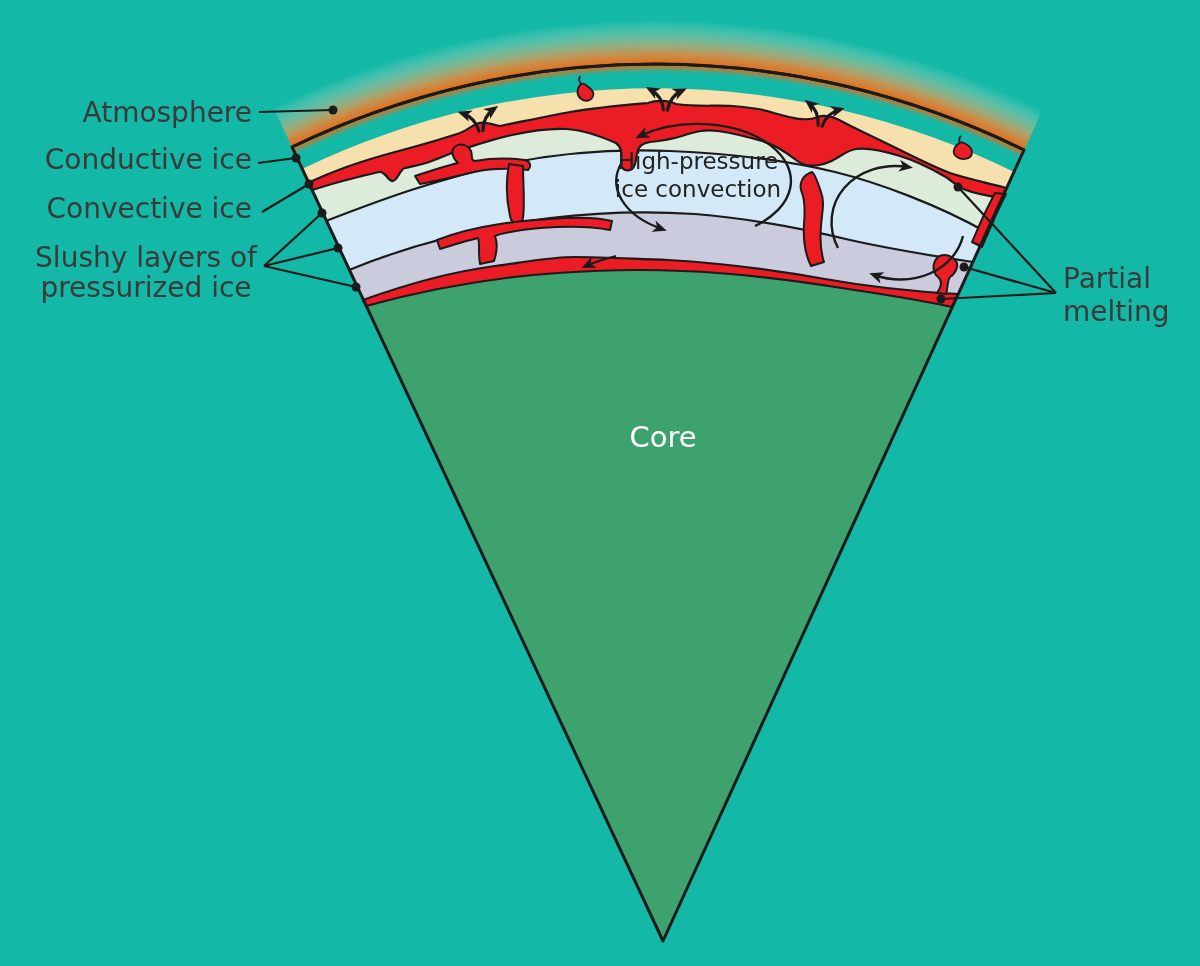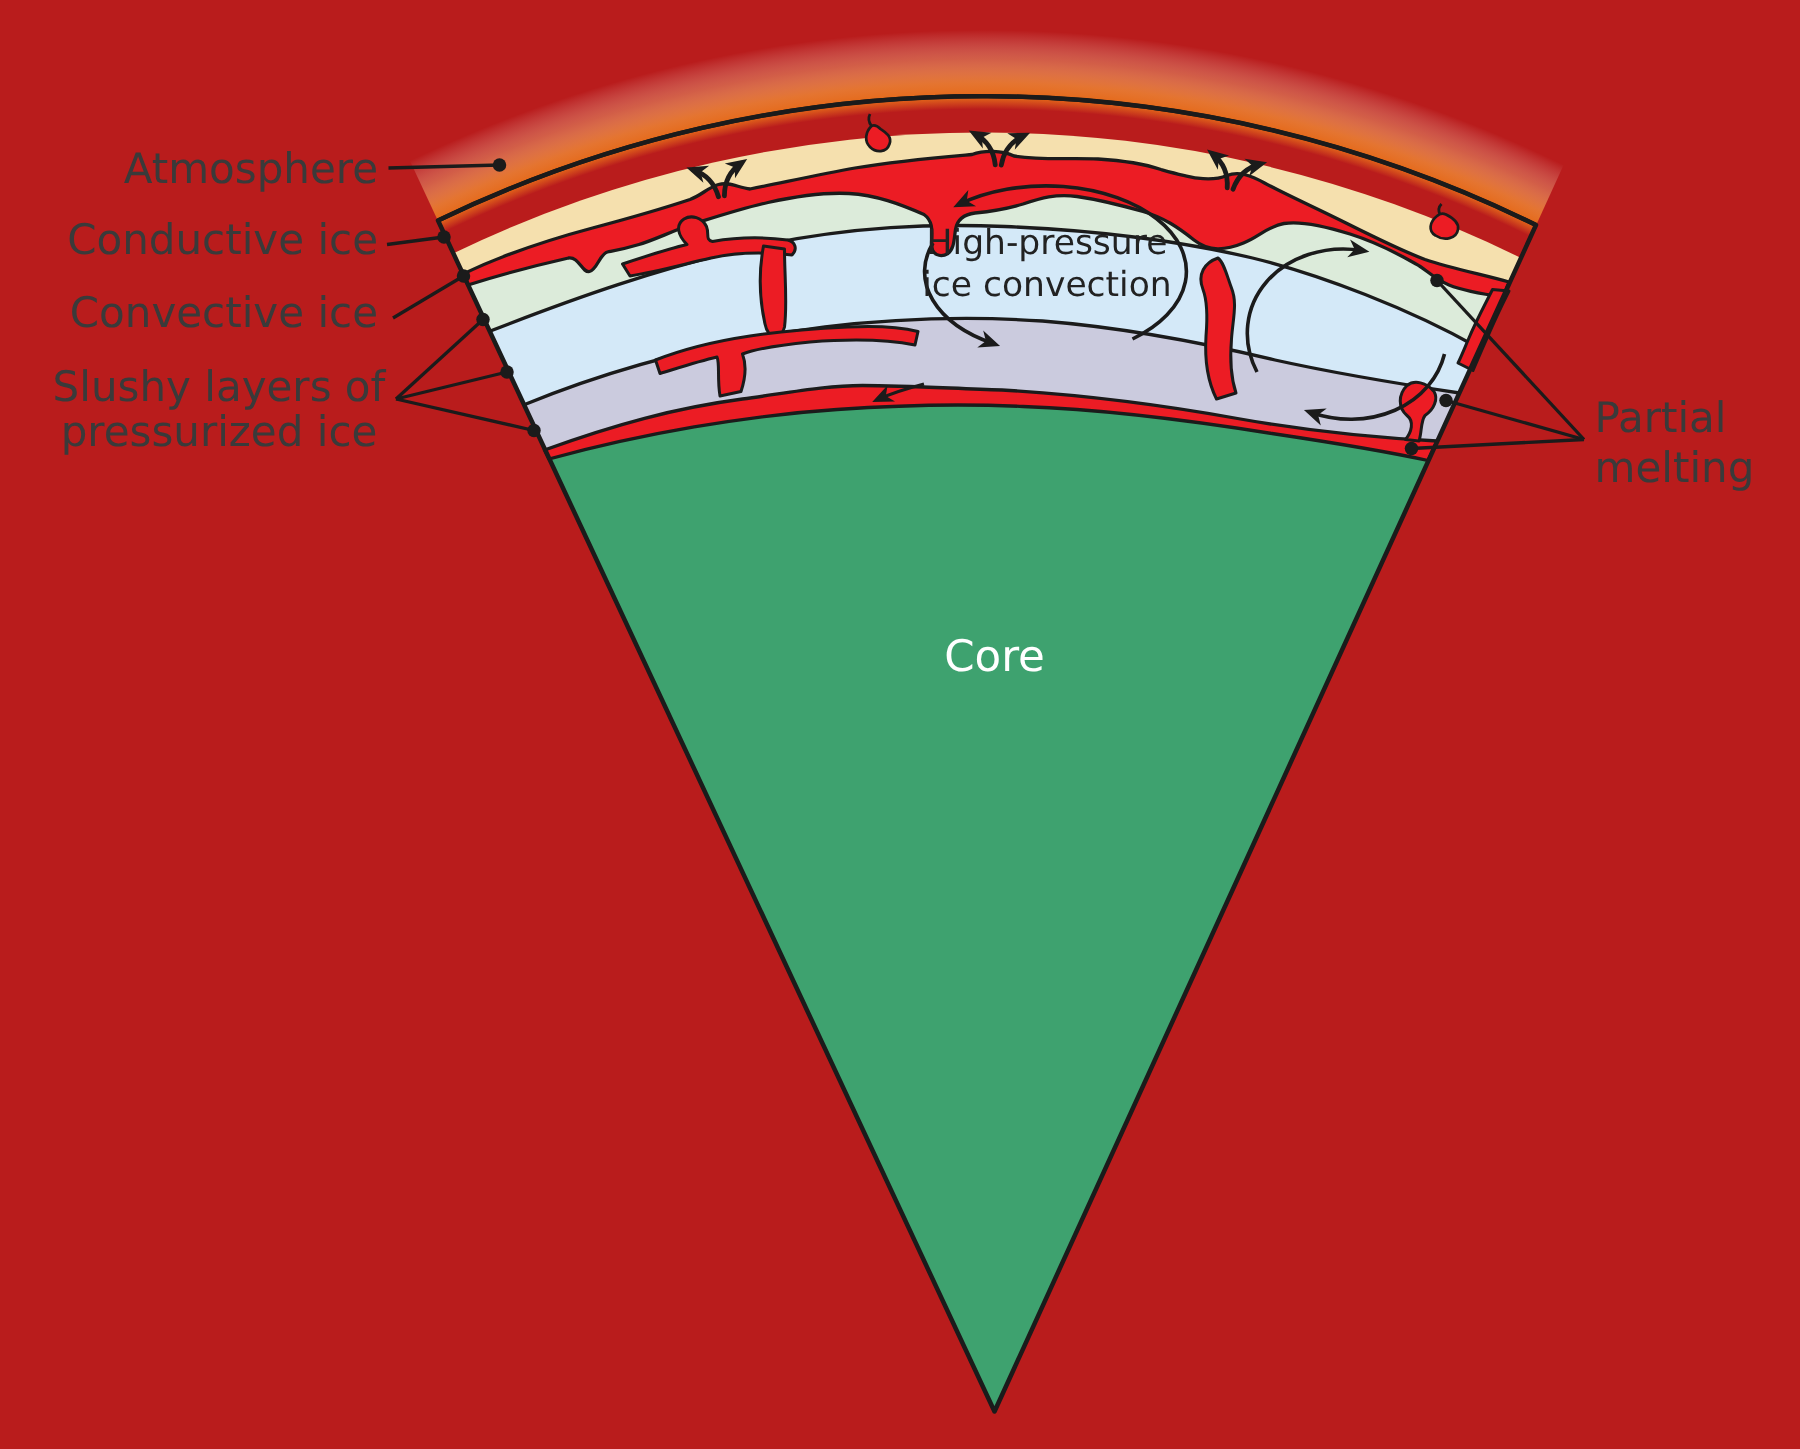--- a/index.html
+++ b/index.html
@@ -1,16 +1,16 @@
 <!DOCTYPE html>
 <html><head>
 <meta charset="utf-8">
 <style>
   html,body{margin:0;padding:0;background:#fff;}
-  #stage{position:relative;width:1200px;height:966px;background:#b91c1c;overflow:hidden;
+  #stage{position:relative;width:1200px;height:966px;background:#14b8a6;overflow:hidden;
          font-family:"DejaVu Sans","Liberation Sans",sans-serif;}
   svg{display:block;}
   text{font-family:"DejaVu Sans","Liberation Sans",sans-serif;}
   .side-label{font-size:28px;}
   .inner-label{font-size:23px;}
   .core-label{font-size:29px;}
 </style>
 </head>
 <body>
 

